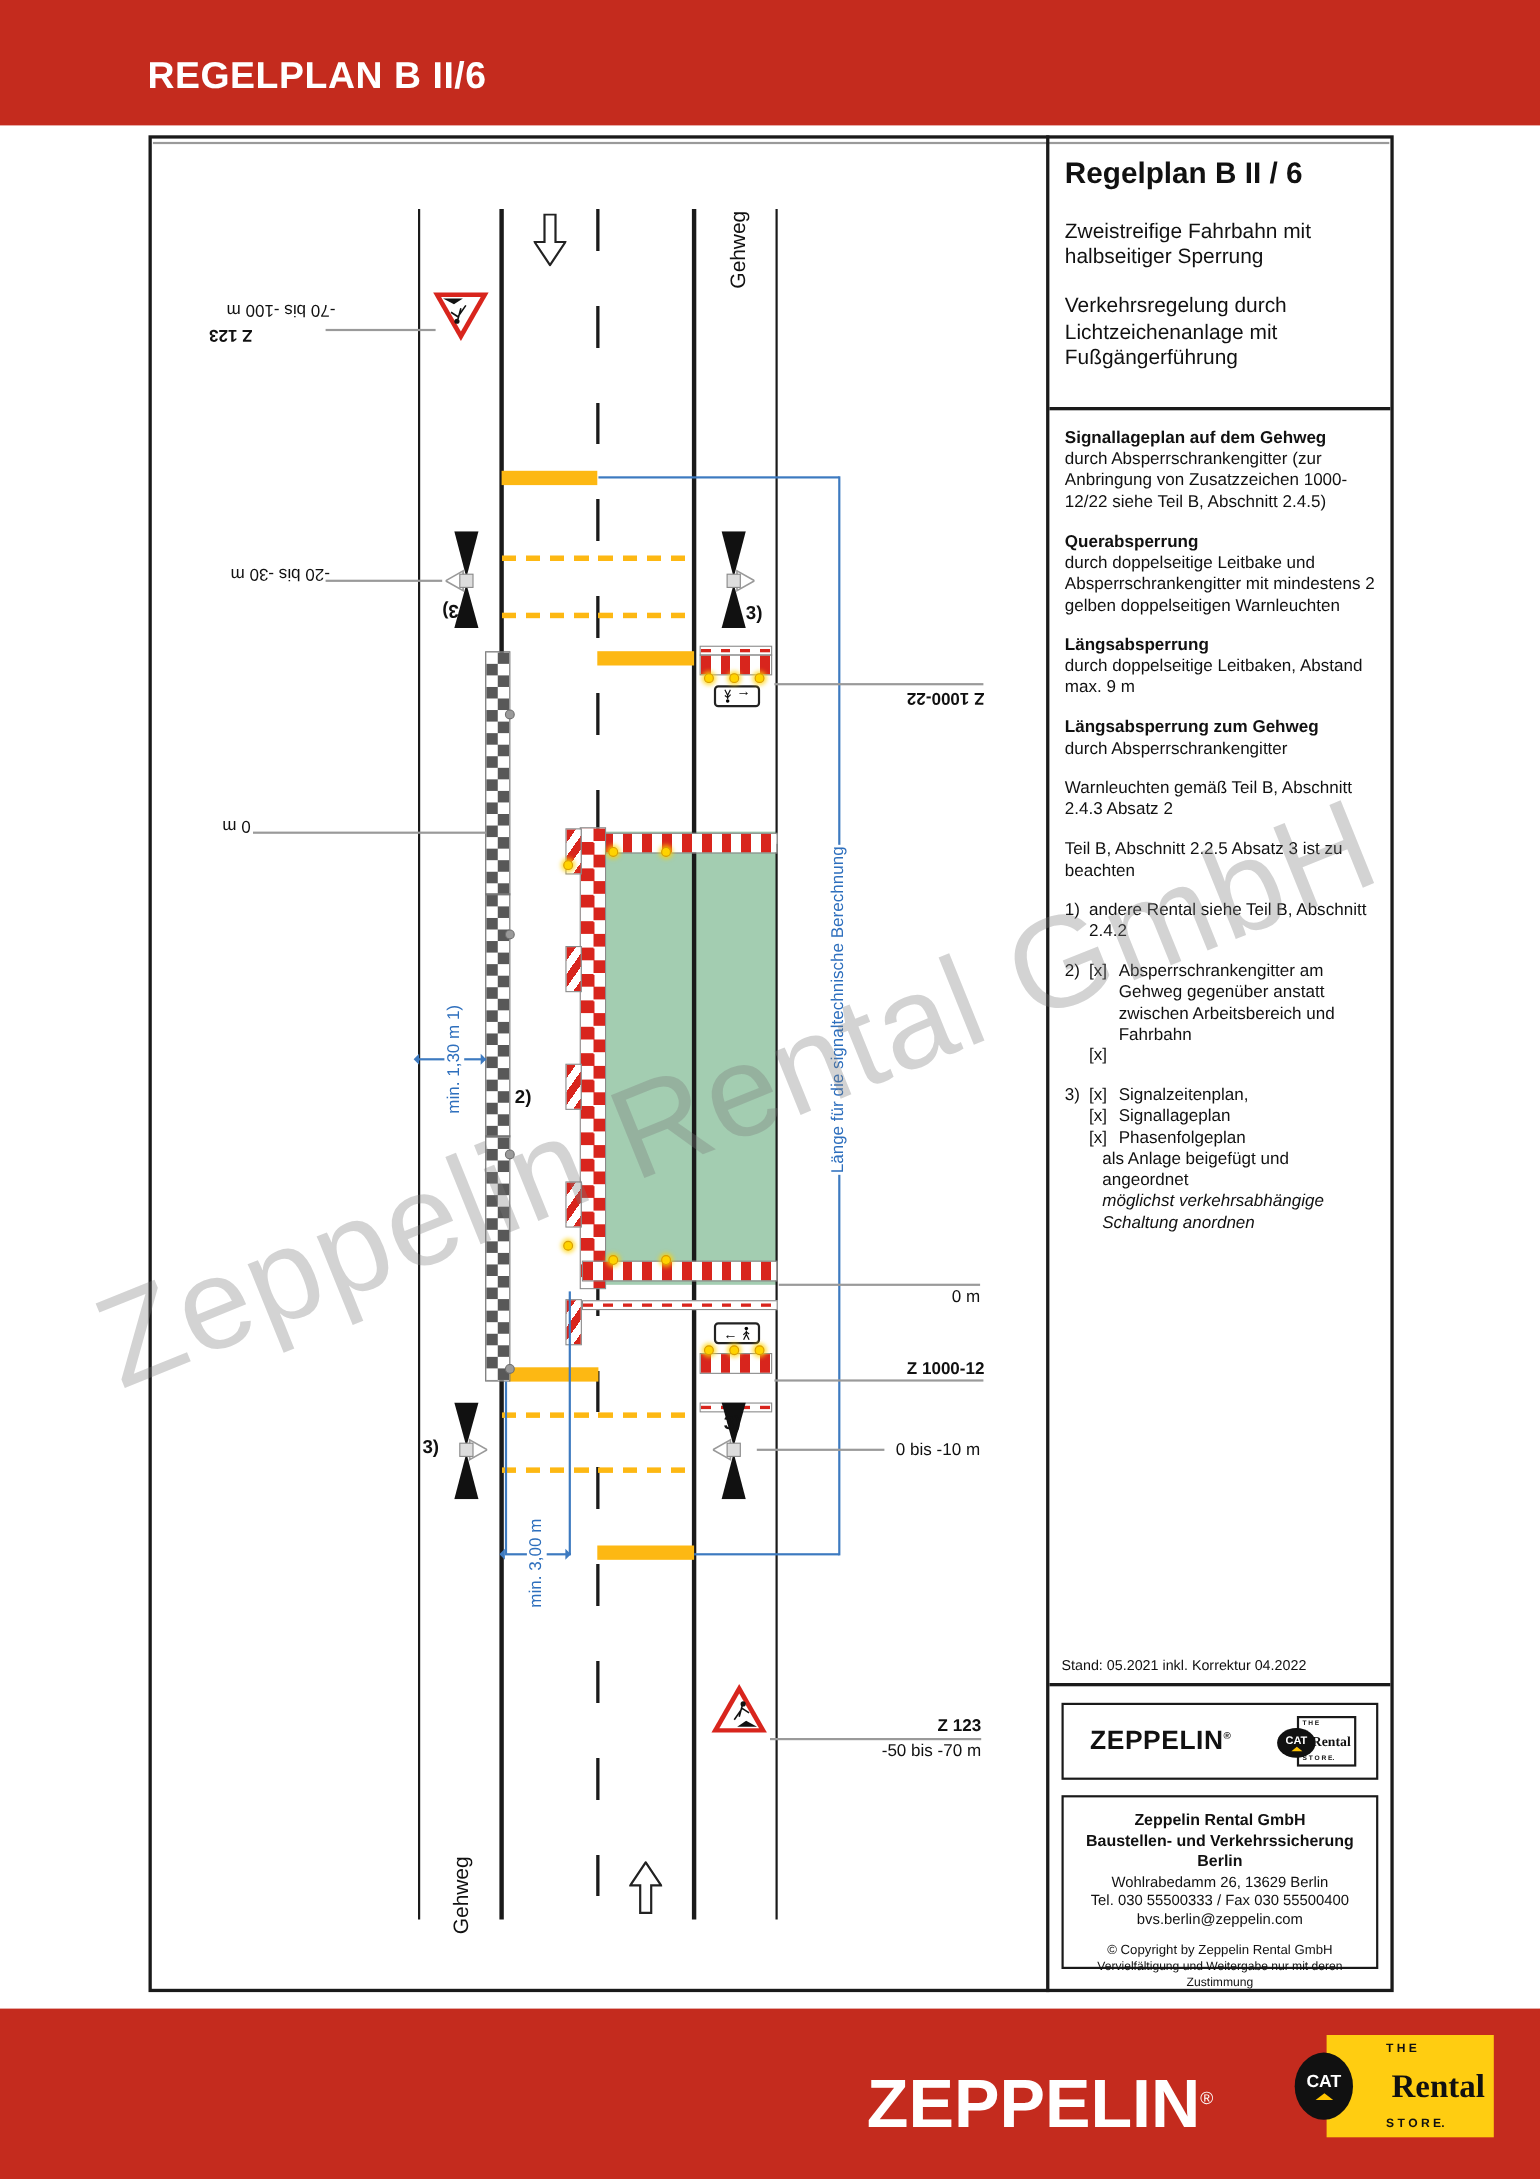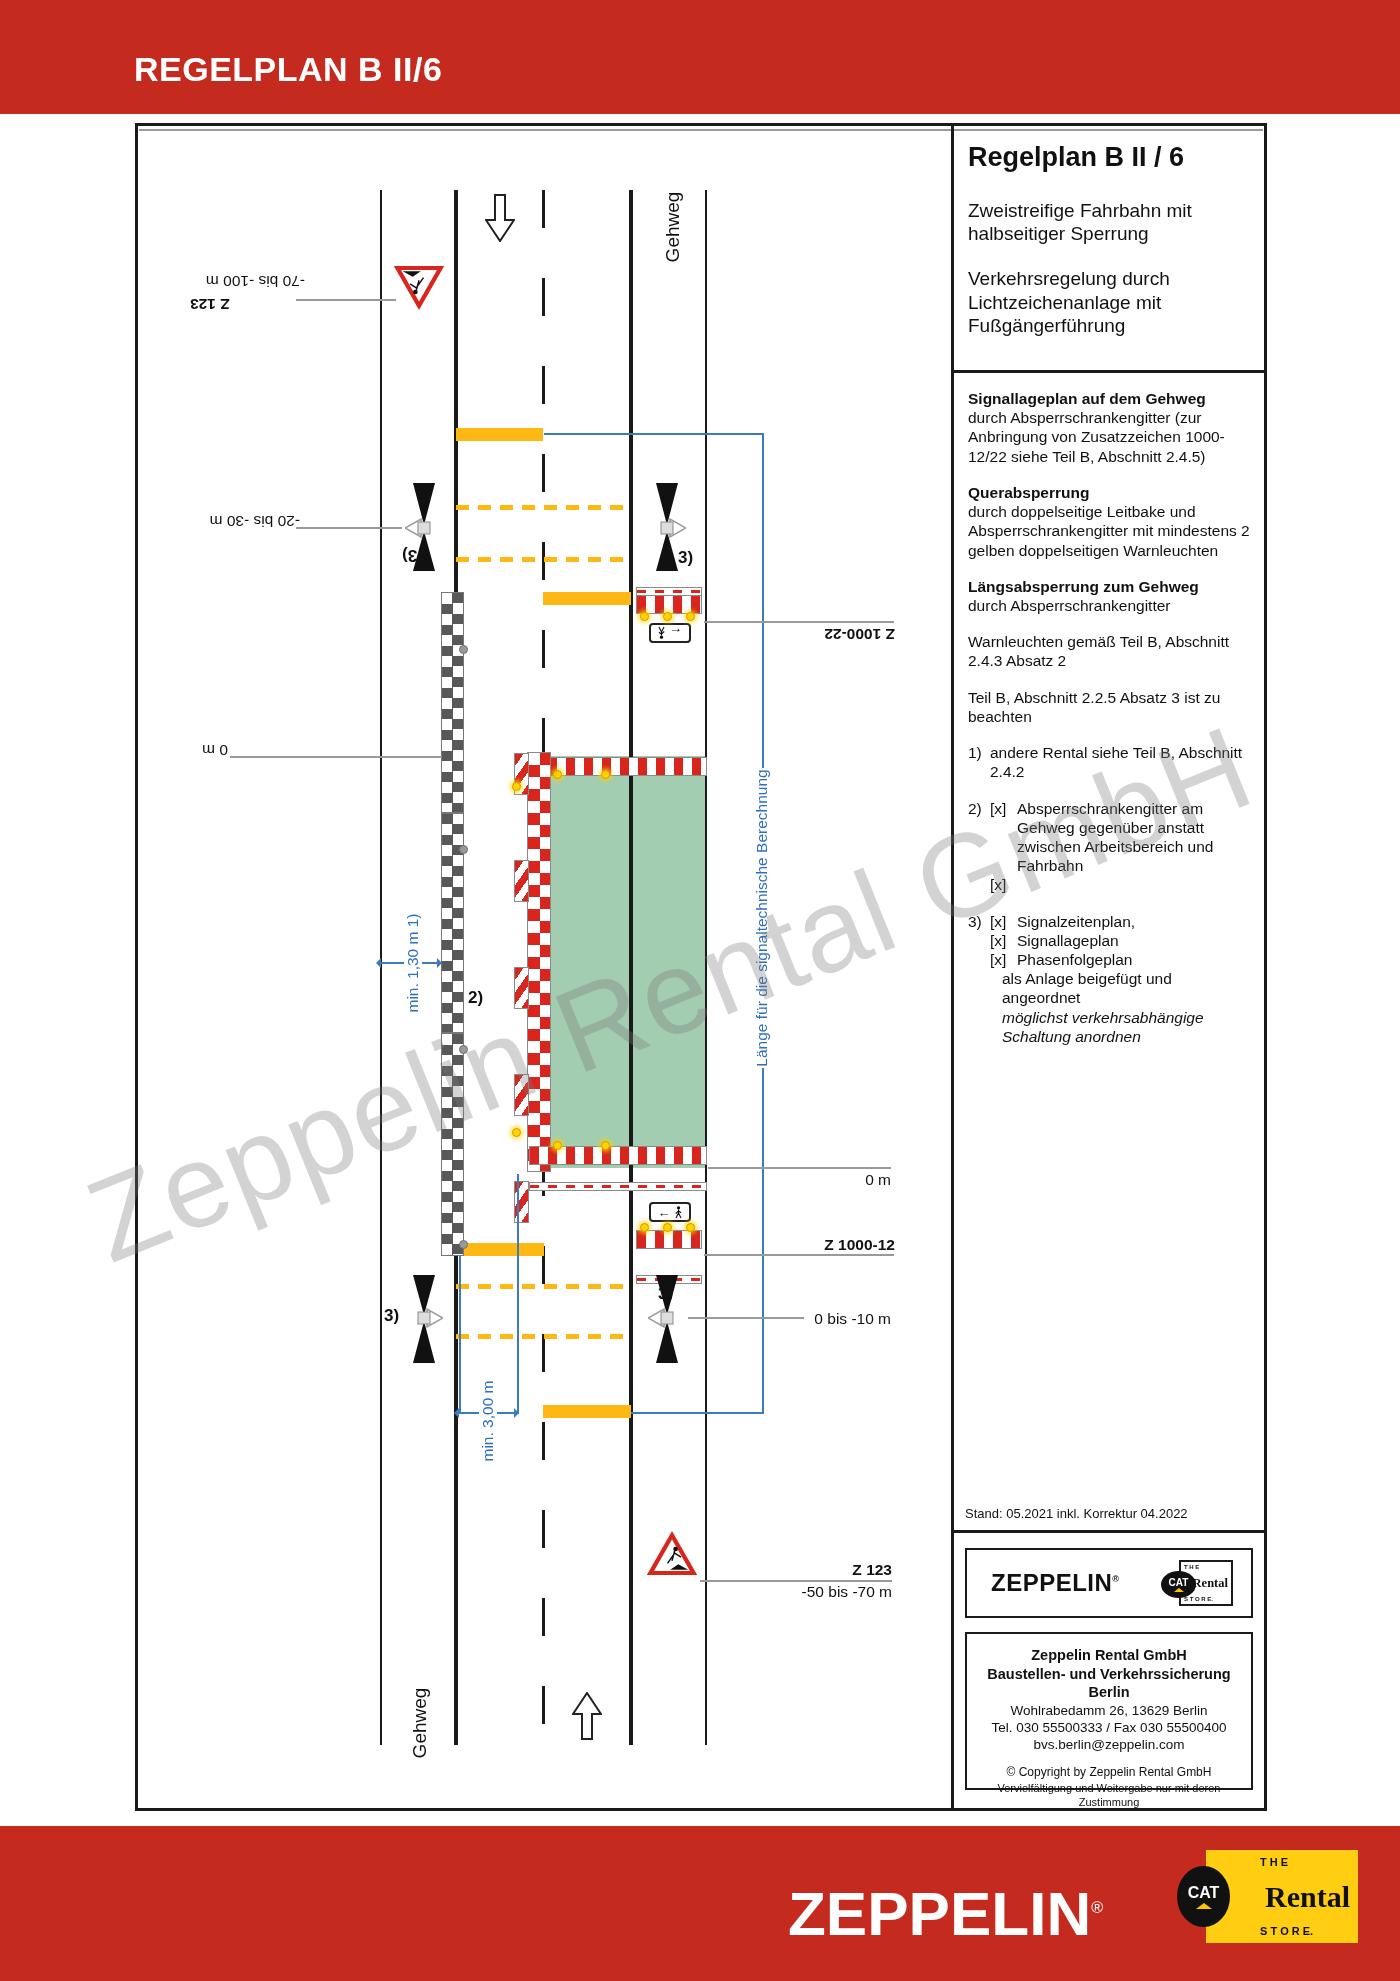--- a/index.html
+++ b/index.html
@@ -305,20 +305,24 @@
   </div>
 
   <div class="abs rnotes">
     <div class="sec">
       <b>Signallageplan auf dem Gehweg</b>
       <span>durch Absperrschrankengitter (zur Anbringung von Zusatzzeichen 1000-12/22 siehe Teil B, Abschnitt 2.4.5)</span>
     </div>
     <div class="sec">
       <b>Querabsperrung</b>
       <span>durch doppelseitige Leitbake und Absperrschrankengitter mit mindestens 2 gelben doppelseitigen Warnleuchten</span>
+    </div>
+    <div class="sec">
+      <b>Längsabsperrung</b>
+      <span>durch doppelseitige Leitbaken, Abstand max. 9 m</span>
     </div>
     <div class="sec">
       <b>Längsabsperrung zum Gehweg</b>
       <span>durch Absperrschrankengitter</span>
     </div>
     <div class="sec">Warnleuchten gemäß Teil B, Abschnitt 2.4.3 Absatz 2</div>
     <div class="sec">Teil B, Abschnitt 2.2.5 Absatz 3 ist zu beachten</div>
 
     <div class="num">
       <span class="nlab">1)</span>

